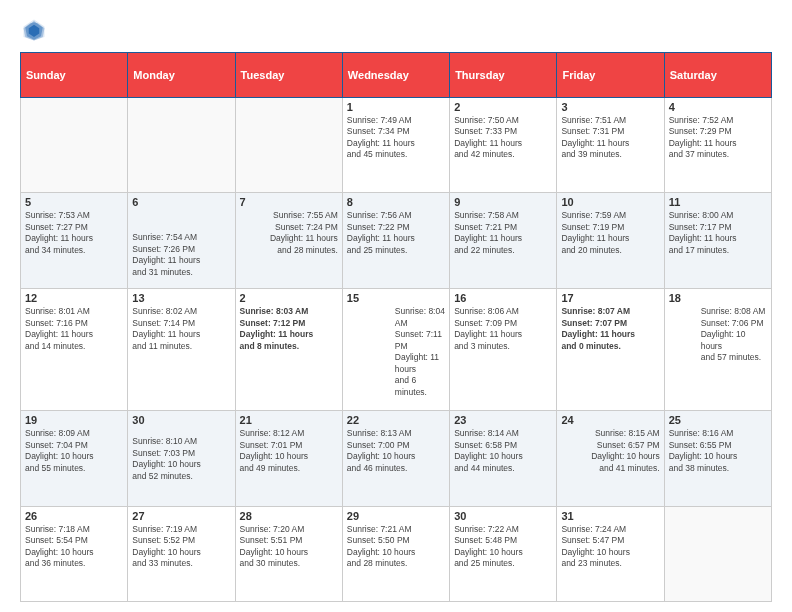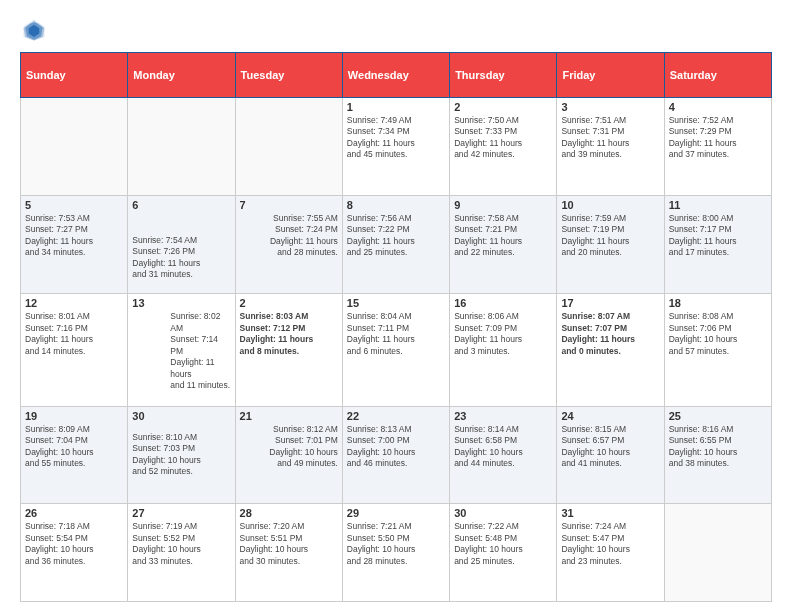--- a/index.html
+++ b/index.html
@@ -228,56 +228,56 @@
         <tr>
           <td>
             <div class="day-num">12</div>
             <div class="day-info" style="white-space: pre-line;">Sunrise: 8:01 AM
 Sunset: 7:16 PM
 Daylight: 11 hours
 and 14 minutes.</div>
           </td>
           <td>
             <div class="day-num">13</div>
-            <div class="day-info" style="white-space: pre-line; margin-left: 38px;">Sunrise: 8:02 AM
+            <div class="day-info" style="white-space: pre-line;">Sunrise: 8:02 AM
 Sunset: 7:14 PM
 Daylight: 11 hours
 and 11 minutes.</div>
           </td>
           <td>
             <div class="day-num">2</div>
             <div class="day-info" style="white-space: pre-line; font-weight: bold;">Sunrise: 8:03 AM
 Sunset: 7:12 PM
 Daylight: 11 hours
 and 8 minutes.</div>
           </td>
           <td>
             <div class="day-num">15</div>
-            <div class="day-info" style="white-space: pre-line;">Sunrise: 8:04 AM
+            <div class="day-info" style="white-space: pre-line; margin-left: 48px;">Sunrise: 8:04 AM
 Sunset: 7:11 PM
 Daylight: 11 hours
 and 6 minutes.</div>
           </td>
           <td>
             <div class="day-num">16</div>
             <div class="day-info" style="white-space: pre-line;">Sunrise: 8:06 AM
 Sunset: 7:09 PM
 Daylight: 11 hours
 and 3 minutes.</div>
           </td>
           <td>
             <div class="day-num">17</div>
             <div class="day-info" style="white-space: pre-line; font-weight: bold;">Sunrise: 8:07 AM
 Sunset: 7:07 PM
 Daylight: 11 hours
 and 0 minutes.</div>
           </td>
           <td>
             <div class="day-num">18</div>
-            <div class="day-info" style="white-space: pre-line;">Sunrise: 8:08 AM
+            <div class="day-info" style="white-space: pre-line; margin-left: 32px;">Sunrise: 8:08 AM
 Sunset: 7:06 PM
 Daylight: 10 hours
 and 57 minutes.</div>
           </td>
         </tr>
         <tr class="row-shaded">
           <td>
             <div class="day-num">19</div>
             <div class="day-info" style="white-space: pre-line;">Sunrise: 8:09 AM
 Sunset: 7:04 PM
@@ -286,42 +286,42 @@
           </td>
           <td>
             <div class="day-num">30</div>
             <div class="day-info" style="white-space: pre-line; margin-top: 10px;">Sunrise: 8:10 AM
 Sunset: 7:03 PM
 Daylight: 10 hours
 and 52 minutes.</div>
           </td>
           <td>
             <div class="day-num">21</div>
-            <div class="day-info" style="white-space: pre-line; text-align: right;">Sunrise: 8:12 AM
+            <div class="day-info" style="white-space: pre-line;">Sunrise: 8:12 AM
 Sunset: 7:01 PM
 Daylight: 10 hours
 and 49 minutes.</div>
           </td>
           <td>
             <div class="day-num">22</div>
             <div class="day-info" style="white-space: pre-line;">Sunrise: 8:13 AM
 Sunset: 7:00 PM
 Daylight: 10 hours
 and 46 minutes.</div>
           </td>
           <td>
             <div class="day-num">23</div>
             <div class="day-info" style="white-space: pre-line;">Sunrise: 8:14 AM
 Sunset: 6:58 PM
 Daylight: 10 hours
 and 44 minutes.</div>
           </td>
           <td>
             <div class="day-num">24</div>
-            <div class="day-info" style="white-space: pre-line;">Sunrise: 8:15 AM
+            <div class="day-info" style="white-space: pre-line; text-align: right;">Sunrise: 8:15 AM
 Sunset: 6:57 PM
 Daylight: 10 hours
 and 41 minutes.</div>
           </td>
           <td>
             <div class="day-num">25</div>
             <div class="day-info" style="white-space: pre-line;">Sunrise: 8:16 AM
 Sunset: 6:55 PM
 Daylight: 10 hours
 and 38 minutes.</div>

